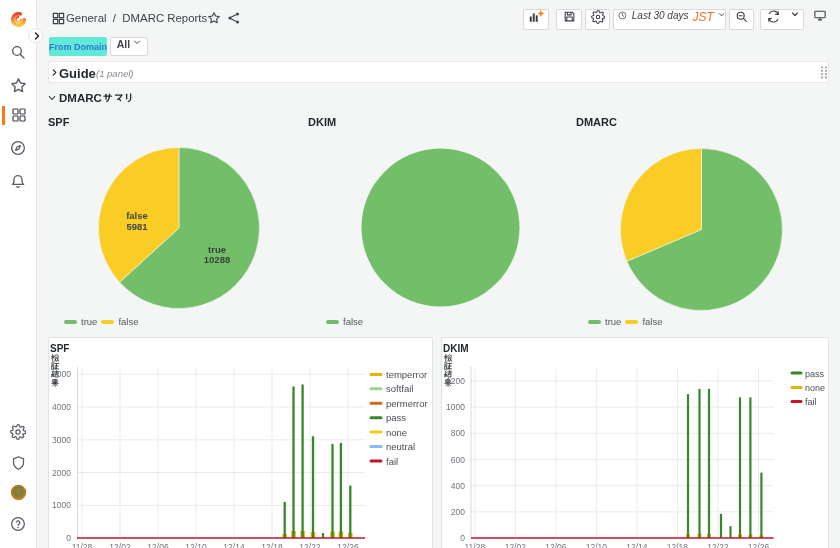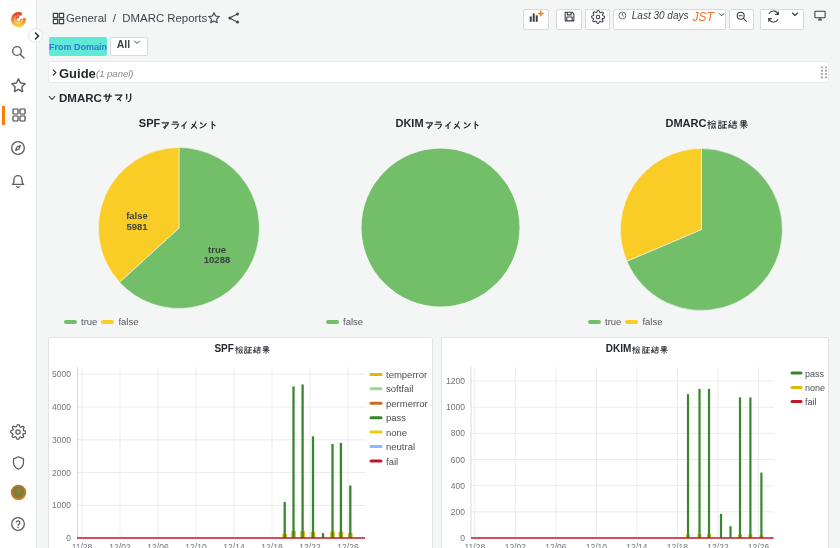--- a/index.html
+++ b/index.html
@@ -3,21 +3,21 @@
 <meta charset="utf-8">
 <style>
   html,body{margin:0;padding:0;}
   #app{position:relative;width:840px;height:548px;overflow:hidden;will-change:transform;
     font-family:"Liberation Sans",sans-serif;background:#f4f5f5;}
   .abs{position:absolute;}
   .ic{color:#595e66;}
   svg{display:block;}
   .btn{position:absolute;background:#fff;border:1px solid #d8d9da;border-radius:2px;
        display:flex;align-items:flex-start;justify-content:center;box-sizing:border-box;font-style:italic;}
-  .jp{display:inline-flex;align-items:flex-end;}
+  .jp{display:inline-flex;align-items:flex-start;flex-direction:column;}
 </style>
 </head>
 <body>
 <div id="app">
 <svg width="0" height="0" style="position:absolute">
 <defs>
 
 <symbol id="jpA" viewBox="0 0 100 100">
           <g fill="none" stroke="currentColor" stroke-width="13.5" stroke-linecap="round">
             <path d="M12 22 H87"></path>

